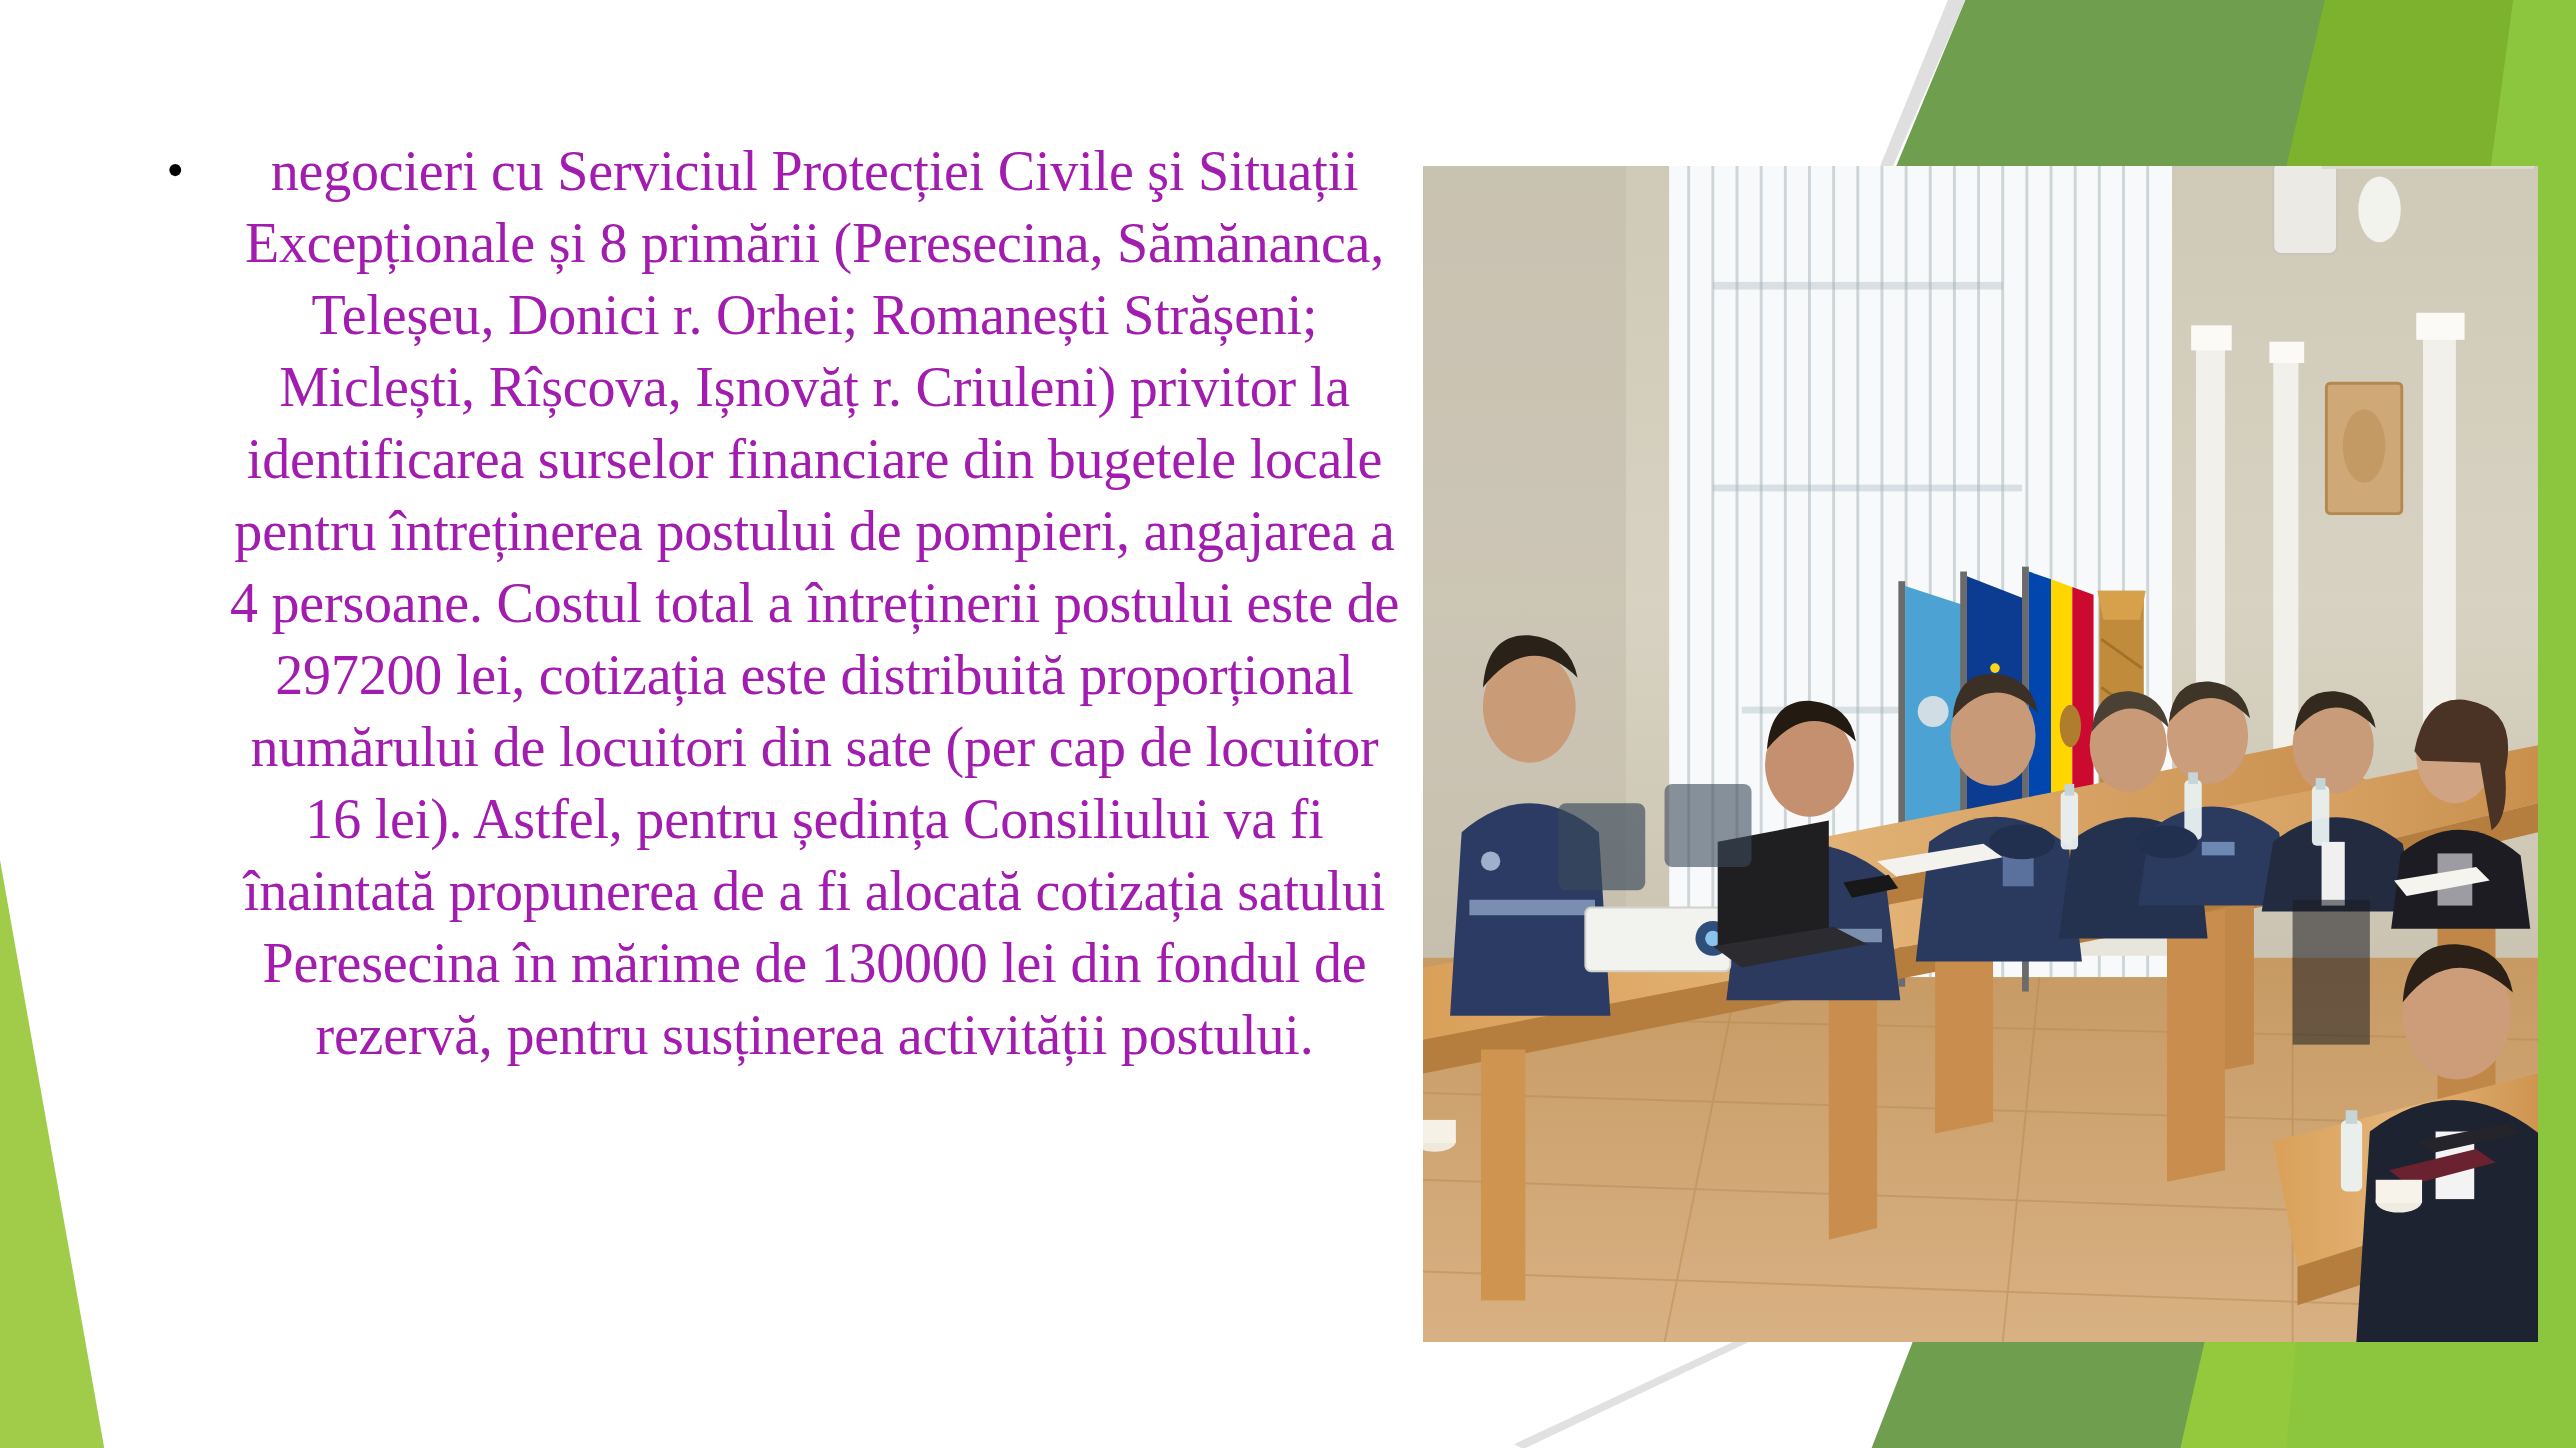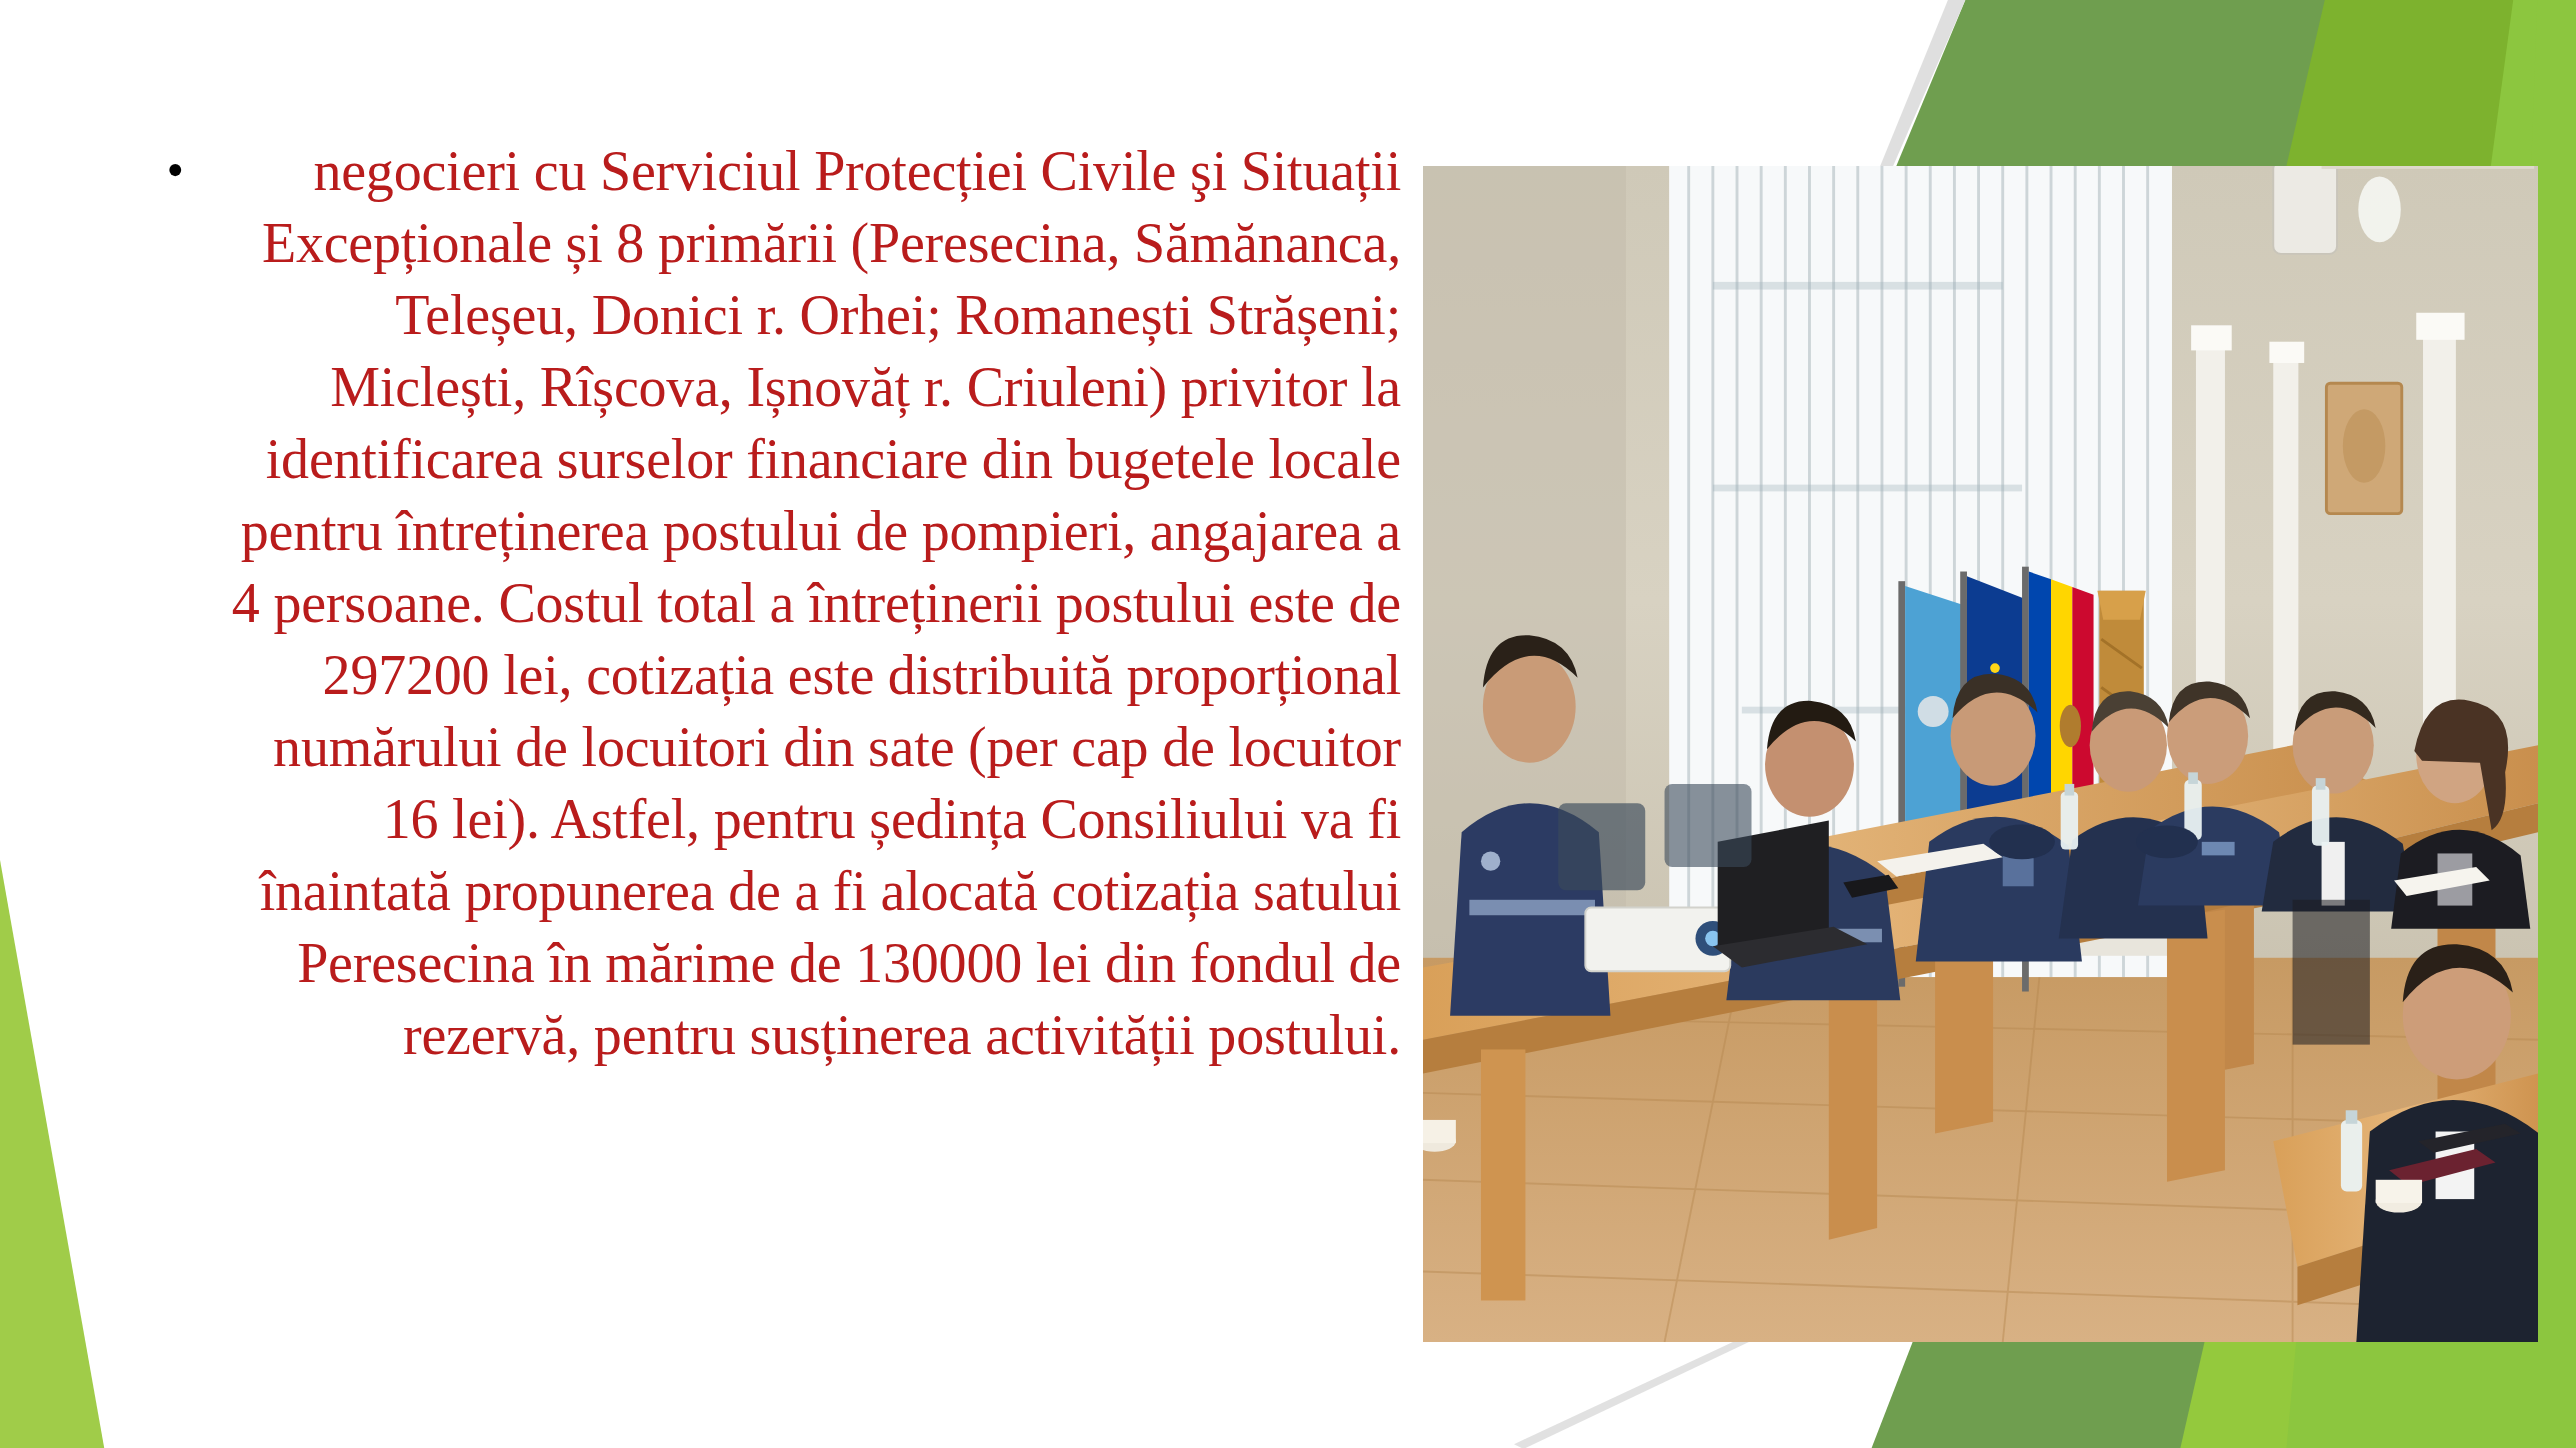--- a/index.html
+++ b/index.html
@@ -57,22 +57,22 @@
     line-height: 70px;
     color: #000000;
     text-align: left;
     padding-left: 11.6px;
     box-sizing: border-box;
   }
   .bullet-text {
     flex: 1 1 auto;
     font-size: 56px;
     line-height: 72px;
-    color: #b91c1c;
-    text-align: right;
+    color: #a21caf;
+    text-align: center;
     letter-spacing: -0.2px;
   }
 
   
   #photo-frame {
     position: absolute;
     left: 1423px;
     top: 166px;
     width: 1115px;
     height: 1176px;

